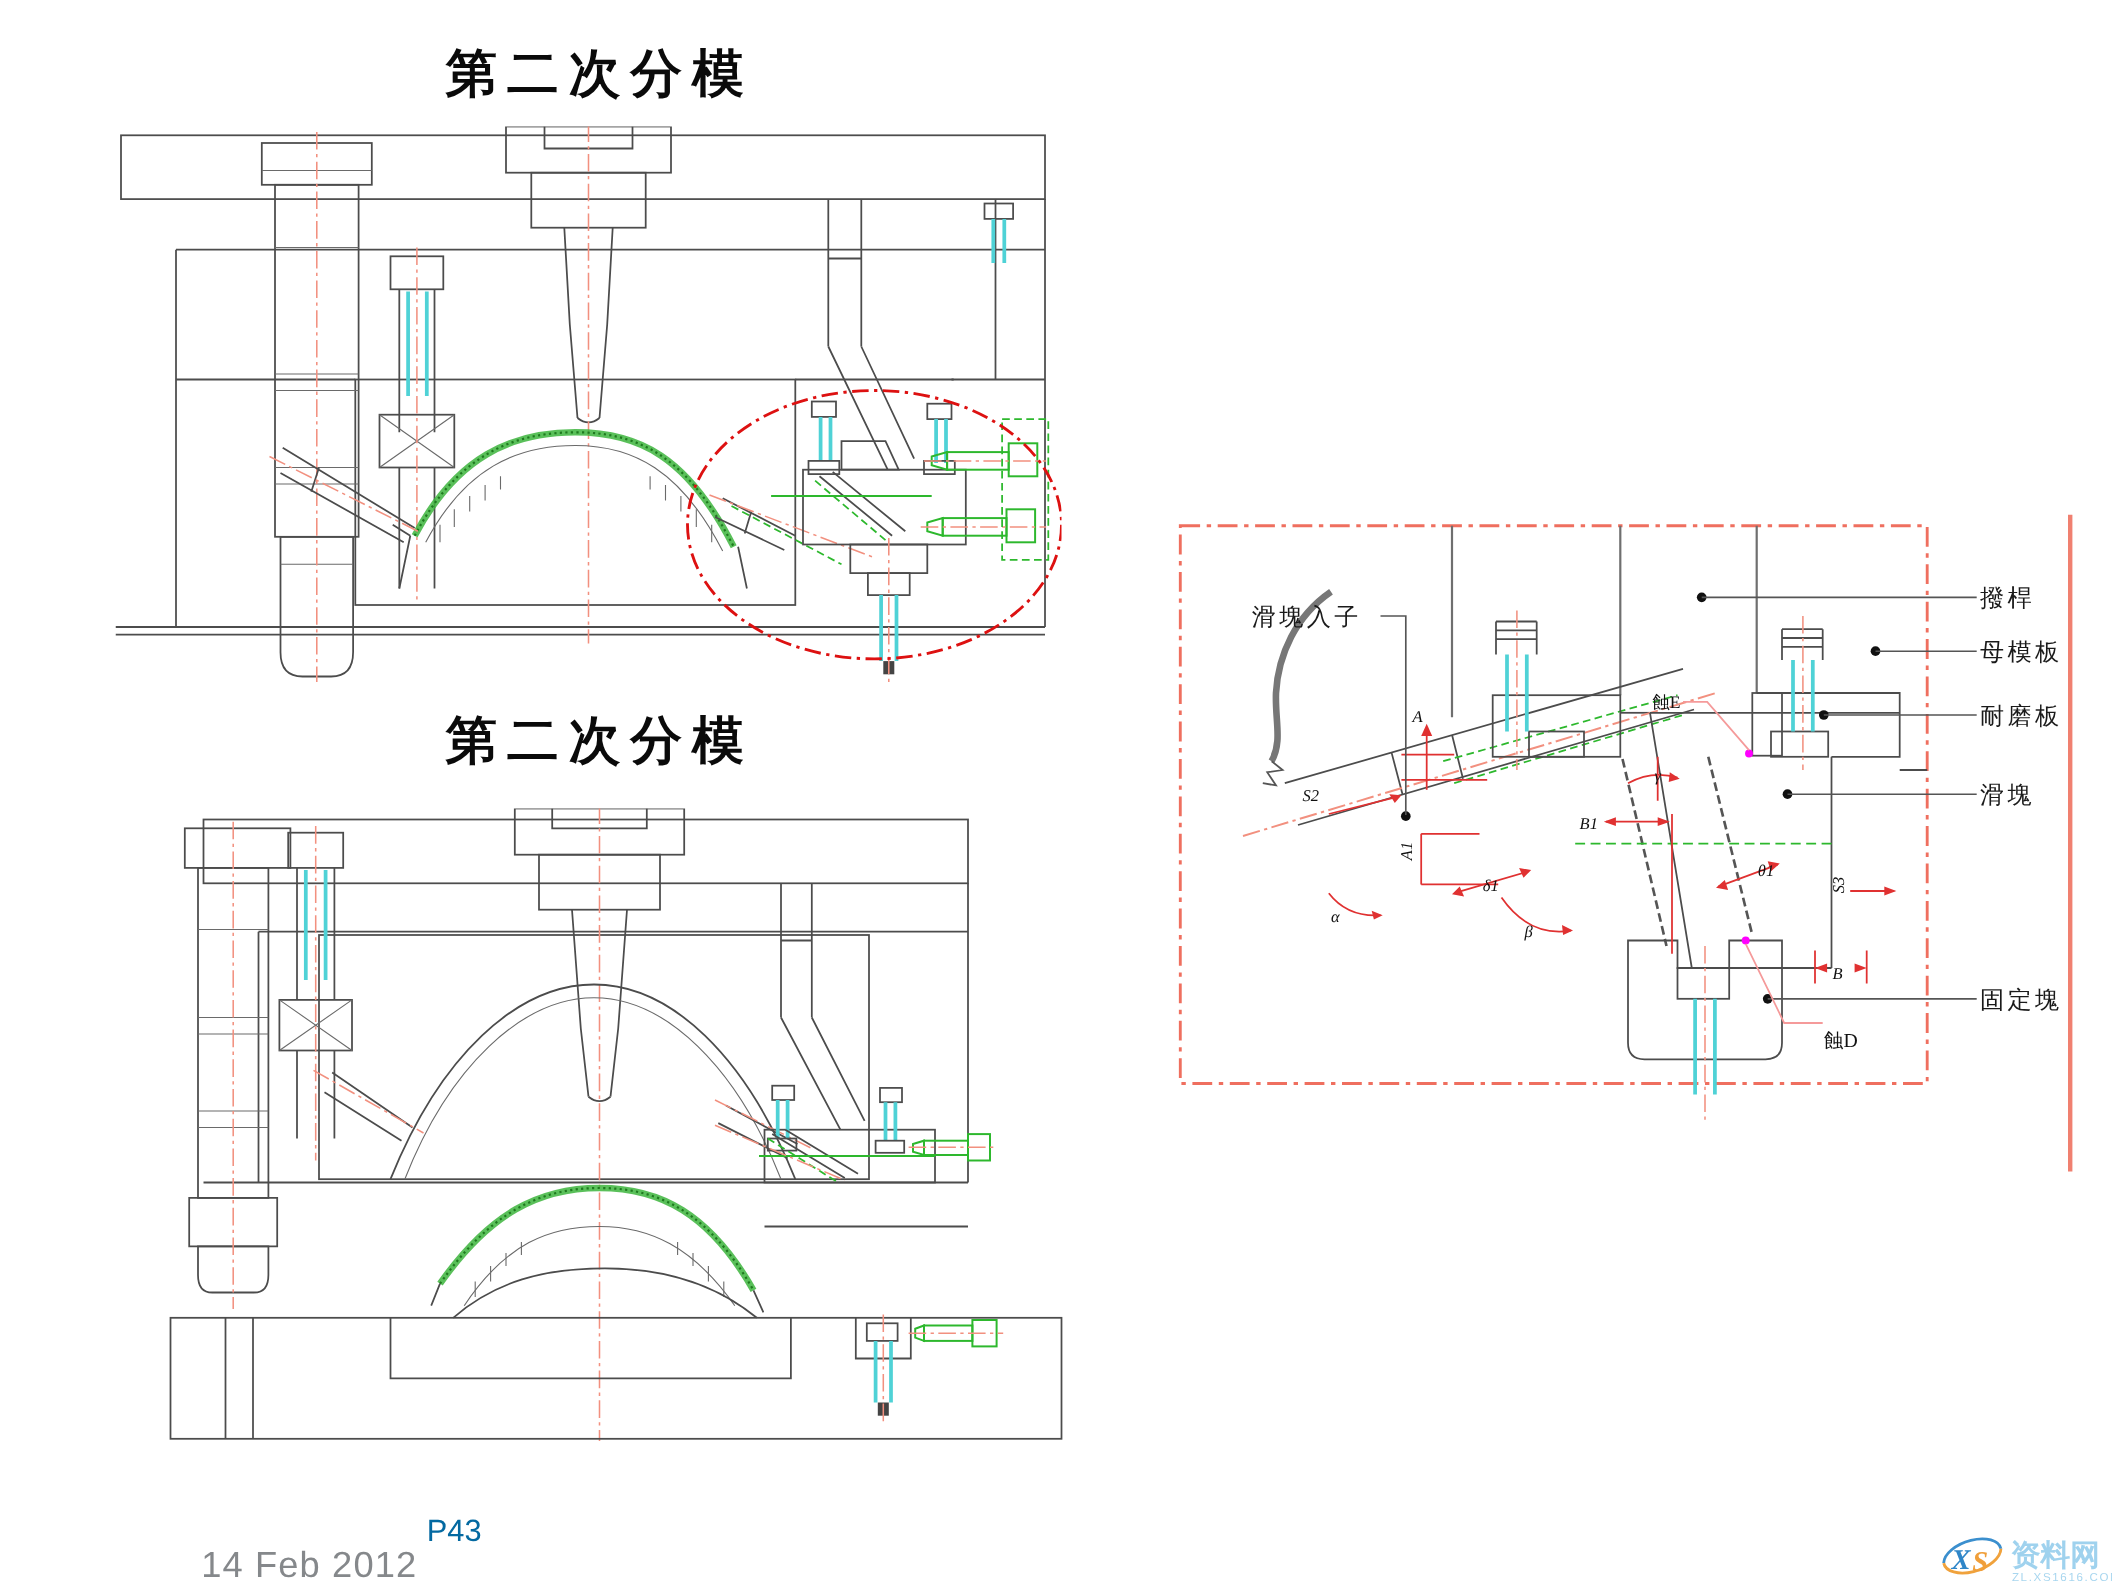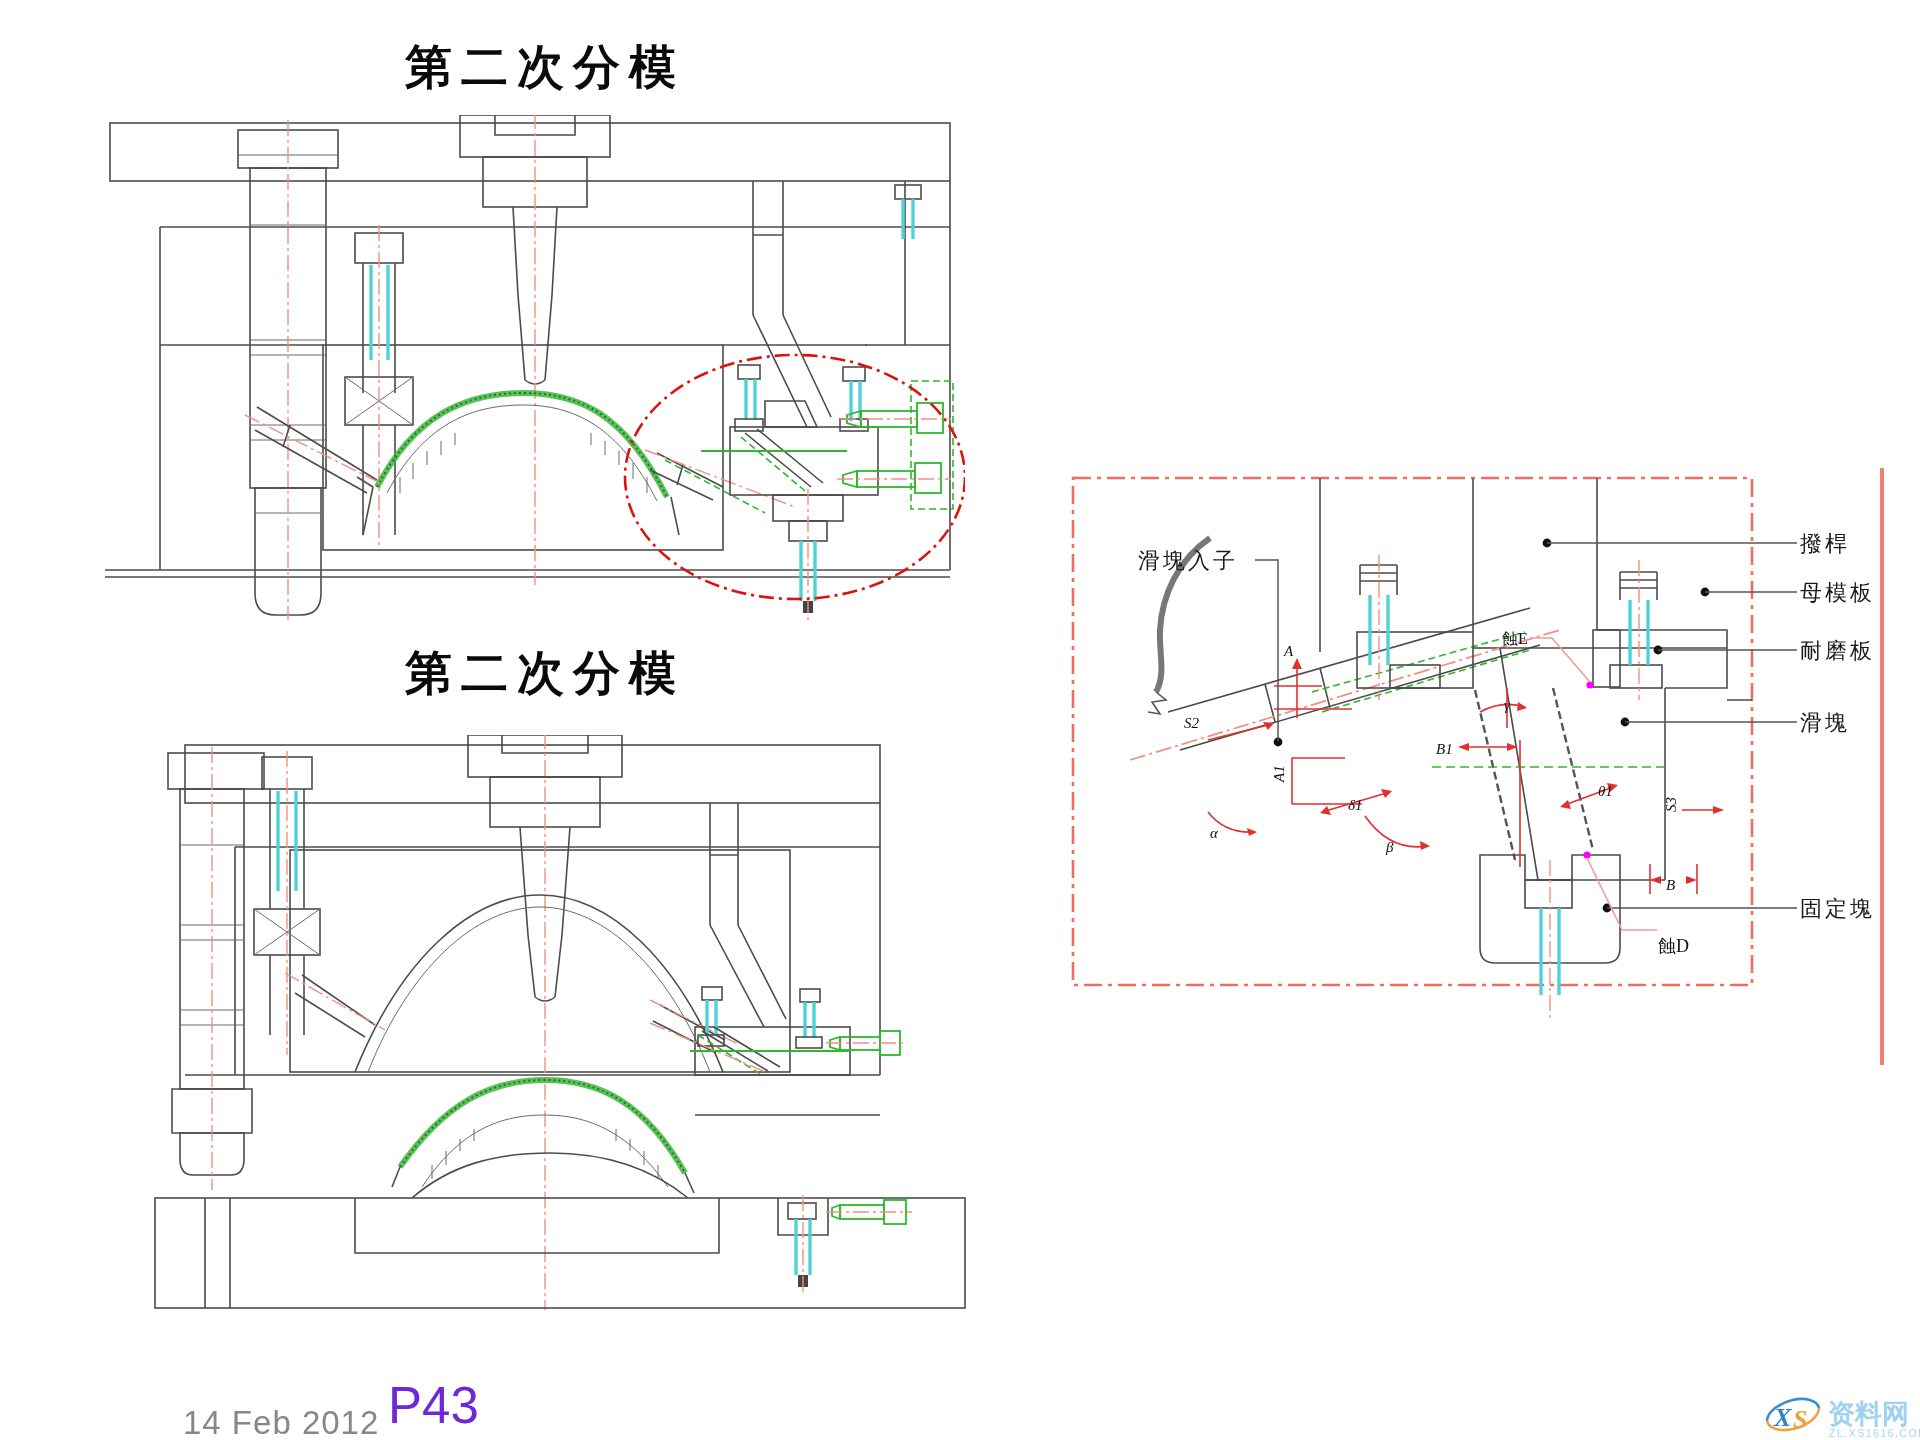--- a/index.html
+++ b/index.html
@@ -2,21 +2,21 @@
 <html><head>
 <meta charset="utf-8">
 <style>
   html,body{margin:0;padding:0;}
   body{width:1920px;height:1440px;background:#ffffff;position:relative;overflow:hidden;
        font-family:"Liberation Sans","DejaVu Sans",sans-serif;}
   .abs{position:absolute;}
   .title{font-family:"Liberation Serif","DejaVu Serif",serif;font-size:47px;font-weight:700;
          color:#0a0a0a;letter-spacing:9px;white-space:nowrap;}
   .footer-date{font-size:33px;color:#85888b;letter-spacing:1px;}
-  .footer-page{font-size:51px;color:#6d28d9;}
+  .footer-page{font-size:28px;color:#0369a1;}
   svg{display:block;}
   svg text{font-family:"Liberation Serif","DejaVu Serif",serif;}
   .ln{stroke:#4c4c4c;fill:none;stroke-width:1.6;}
   .ln2{stroke:#6f6f6f;fill:none;stroke-width:2;}
   .thin{stroke:#6a6a6a;fill:none;stroke-width:1;}
   .cl{stroke:#f2907f;fill:none;stroke-width:1.4;stroke-dasharray:16 4 3 4;}
   .cl2{stroke:#f2907f;fill:none;stroke-width:1.8;stroke-dasharray:16 4 3 4;}
   .cy{stroke:#4fd2d6;fill:none;stroke-width:3.4;}
   .gr{stroke:#2db82d;fill:none;stroke-width:1.8;}
   .grd{stroke:#2db82d;fill:none;stroke-width:1.6;stroke-dasharray:7 4;}

